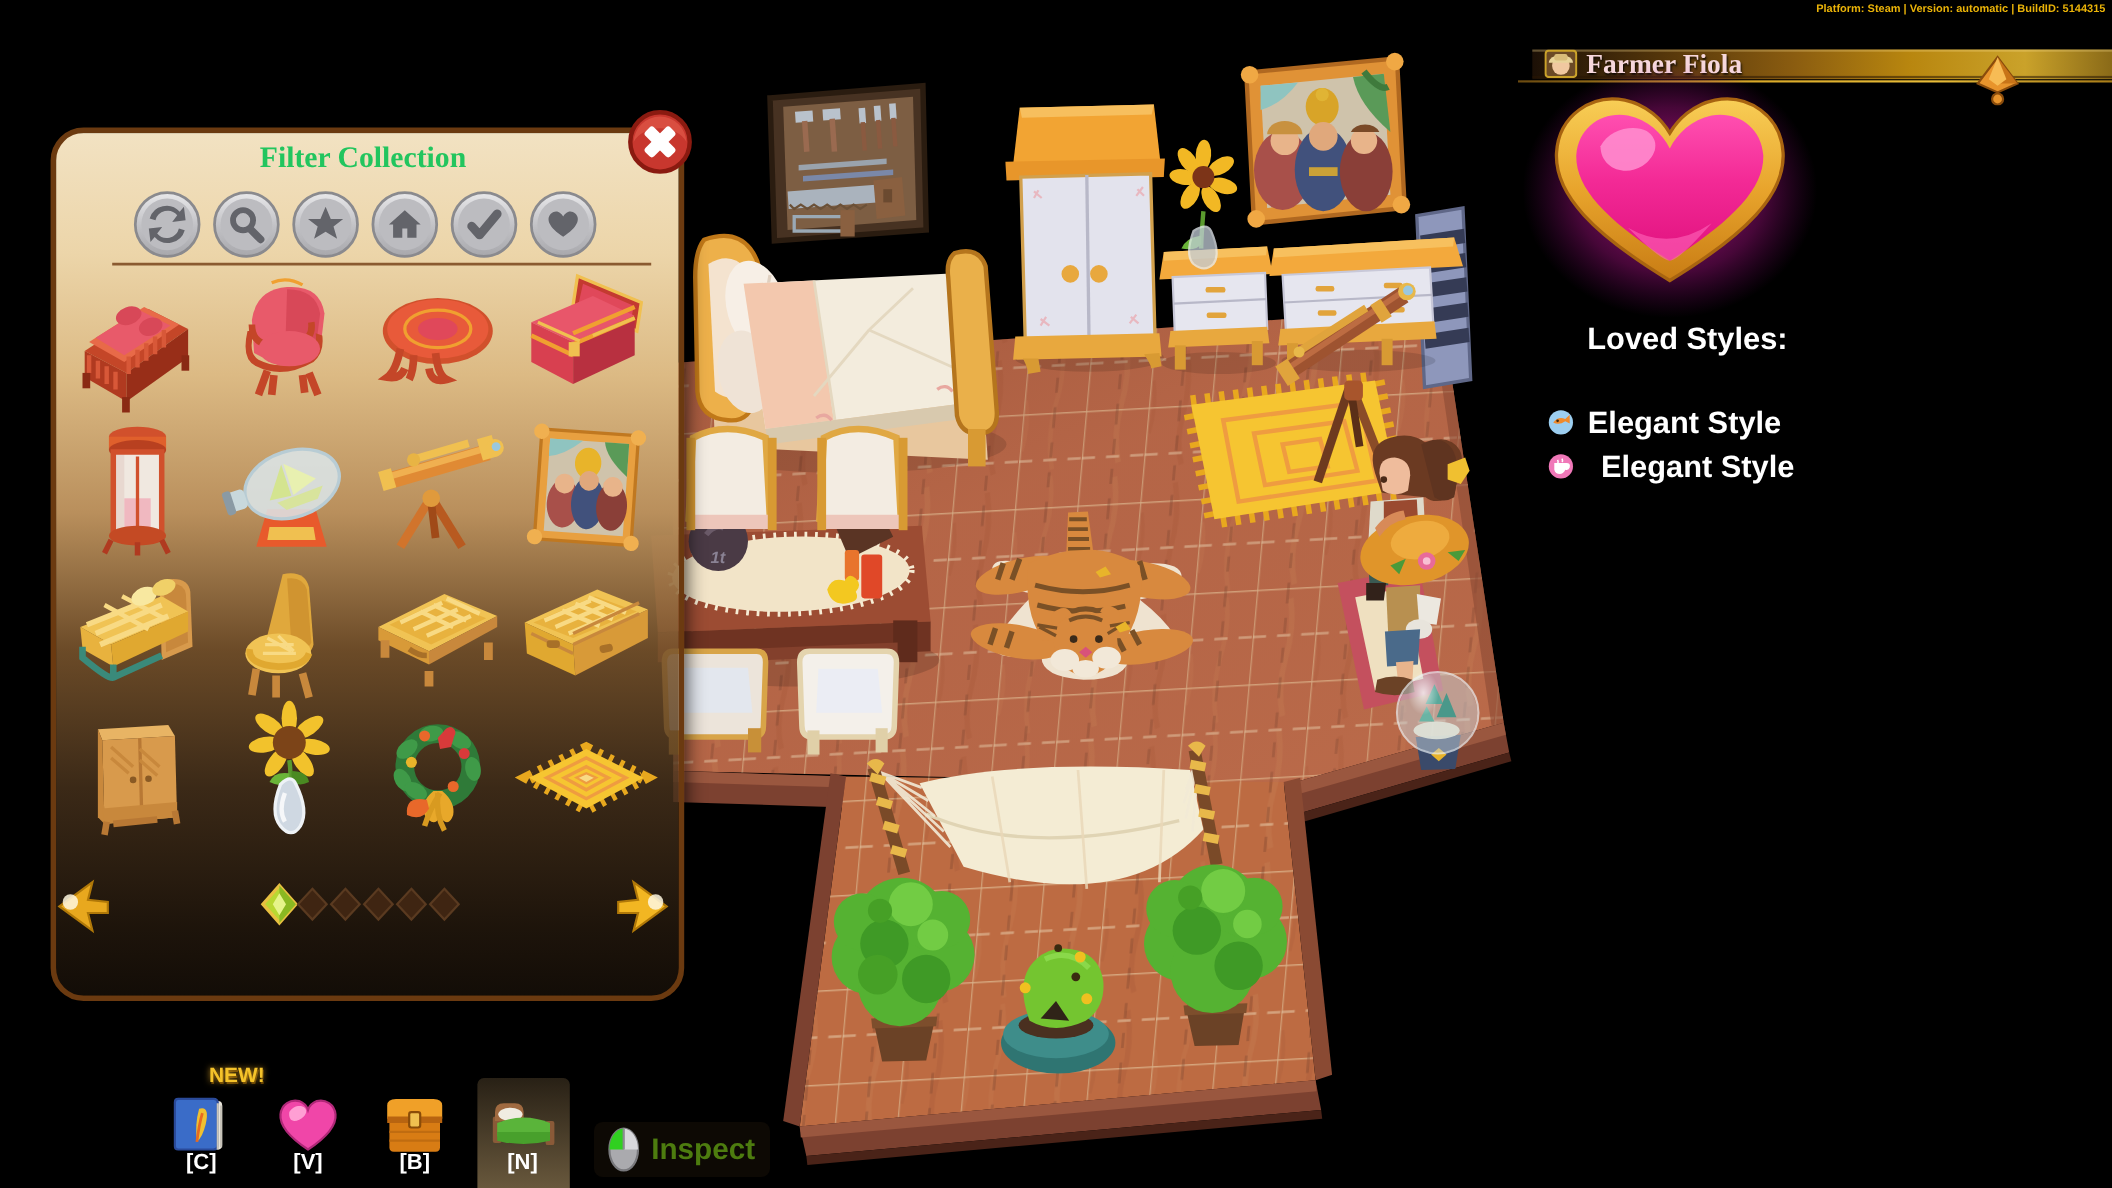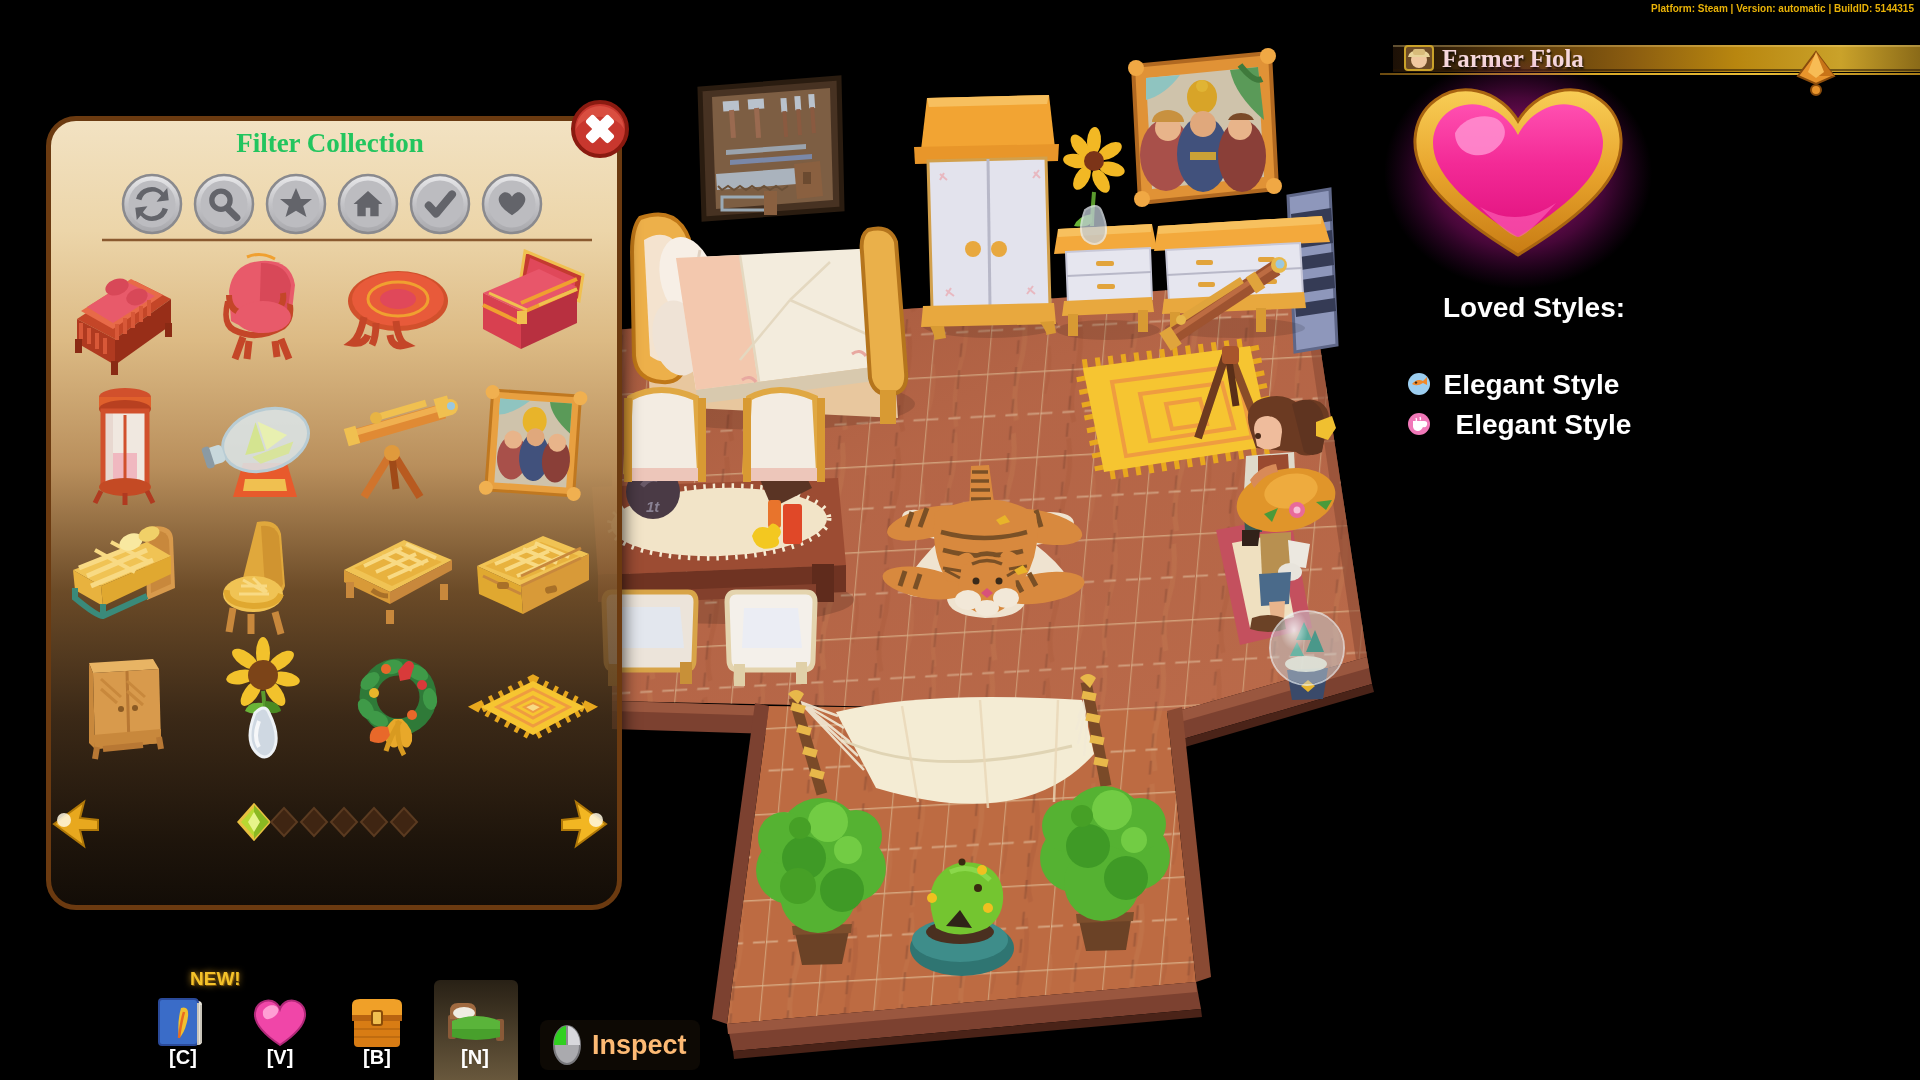--- a/index.html
+++ b/index.html
@@ -826,14 +826,14 @@
 </svg>
 <div class="abs" style="left:448px;top:1046px;width:54px;text-align:center;font-size:20px;font-weight:bold;color:#fff;">[N]</div>
 
 <div class="abs" style="left:540px;top:1020px;width:160px;height:50px;background:rgba(18,12,6,0.75);border-radius:8px;"></div>
 <svg class="abs" style="left:550px;top:1024px" width="34" height="42" viewBox="0 0 34 42">
   <ellipse cx="17" cy="21" rx="13" ry="19" fill="#aaaaae" stroke="#78787c" stroke-width="2"></ellipse>
   <path d="M17,2 a13,19 0 0 0 -13,19 h13 z" fill="#30d020"></path>
   <path d="M17,2 a13,19 0 0 1 13,19 h-13 z" fill="#d8d8dc"></path>
   <line x1="17" y1="2" x2="17" y2="21" stroke="#8a8a8e" stroke-width="2"></line>
 </svg>
-<div class="abs" style="left:592px;top:1030px;font-size:27px;font-weight:bold;color:#fdba74;">Inspect</div>
+<div class="abs" style="left:592px;top:1030px;font-size:27px;font-weight:bold;color:#4d7c0f;">Inspect</div>
 </div>
 
 </body></html>

